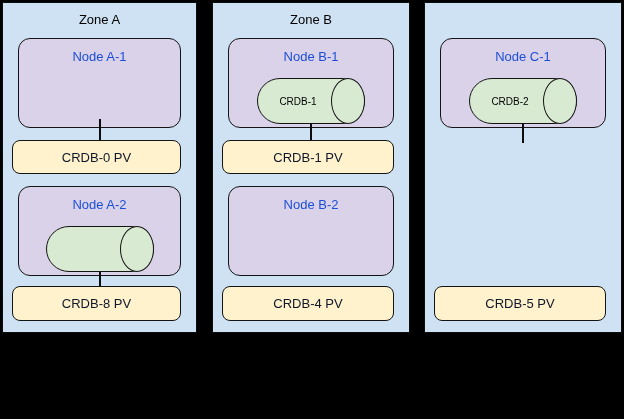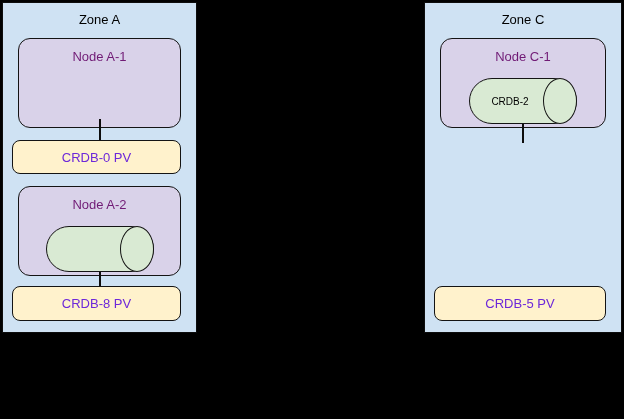--- a/index.html
+++ b/index.html
@@ -51,21 +51,21 @@
   }
   .node.row1 { top: 35px;  height: 90px; }
   .node.row2 { top: 183px; height: 90px; }
   .node-label {
     position: absolute;
     top: 10px;
     left: 0;
     width: 100%;
     text-align: center;
     font-size: 13px;
-    color: #701a75;
+    color: #1d4ed8;
   }
   .cylinder {
     position: absolute;
     left: 50%;
     margin-left: -54px;
     width: 108px;
     height: 46px;
     background: #d9ead3;
     border: 1.4px solid #141414;
     border-radius: 23px;
@@ -112,21 +112,21 @@
     left: 9px;
     right: 15px;
     background: #fff2cc;
     border: 1.4px solid #141414;
     border-radius: 8px;
     box-sizing: border-box;
     display: flex;
     align-items: center;
     justify-content: center;
     font-size: 13px;
-    color: #6d28d9;
+    color: #0f172a;
     z-index: 5;
   }
   .pv.row1 { top: 137px; height: 34px; }
   .pv.row2 { top: 283px; height: 35px; }
 </style>
 </head>
 <body>
 
 <div id="stage">
 
@@ -143,23 +143,41 @@
 
     <div class="node row2">
       <div class="node-label">Node A-2</div>
     </div>
     <div class="cylinder cyl-pos2">
       <div class="cyl-cap"></div>
     </div>
     <div class="pv row2">CRDB-8 PV</div>
   </div>
 
+  <div class="zone" id="zone-b">
+    <div class="zone-title">Zone B</div>
+
+    <div class="connector conn1"></div>
+
+    <div class="node row1">
+      <div class="node-label">Node B-1</div>
+    </div>
+    <div class="cylinder cyl-pos1">
+      <div class="cyl-cap"></div>
+      <div class="pod-label">CRDB-1</div>
+    </div>
+    <div class="pv row1">CRDB-1 PV</div>
+
+    <div class="node row2">
+      <div class="node-label">Node B-2</div>
+    </div>
+    <div class="pv row2">CRDB-4 PV</div>
+  </div>
 
   <div class="zone" id="zone-c">
-    <div class="zone-title">Zone C</div>
 
     <div class="connector conn1"></div>
 
     <div class="node row1">
       <div class="node-label">Node C-1</div>
     </div>
     <div class="cylinder cyl-pos1">
       <div class="cyl-cap"></div>
       <div class="pod-label">CRDB-2</div>
     </div>

